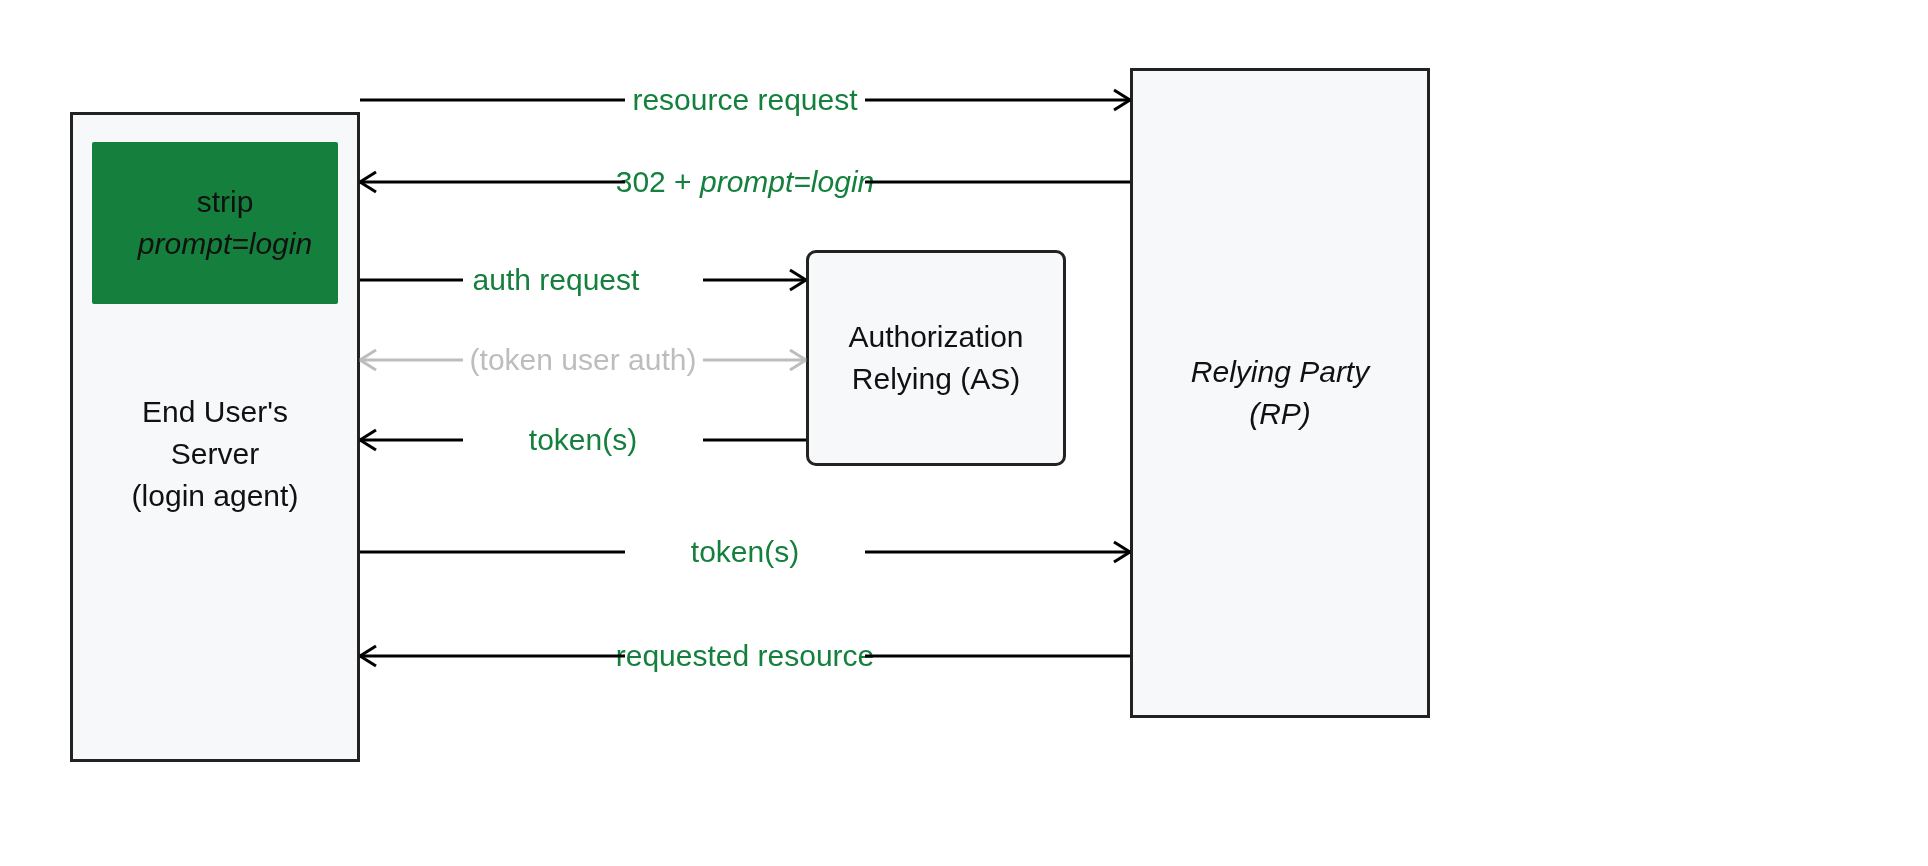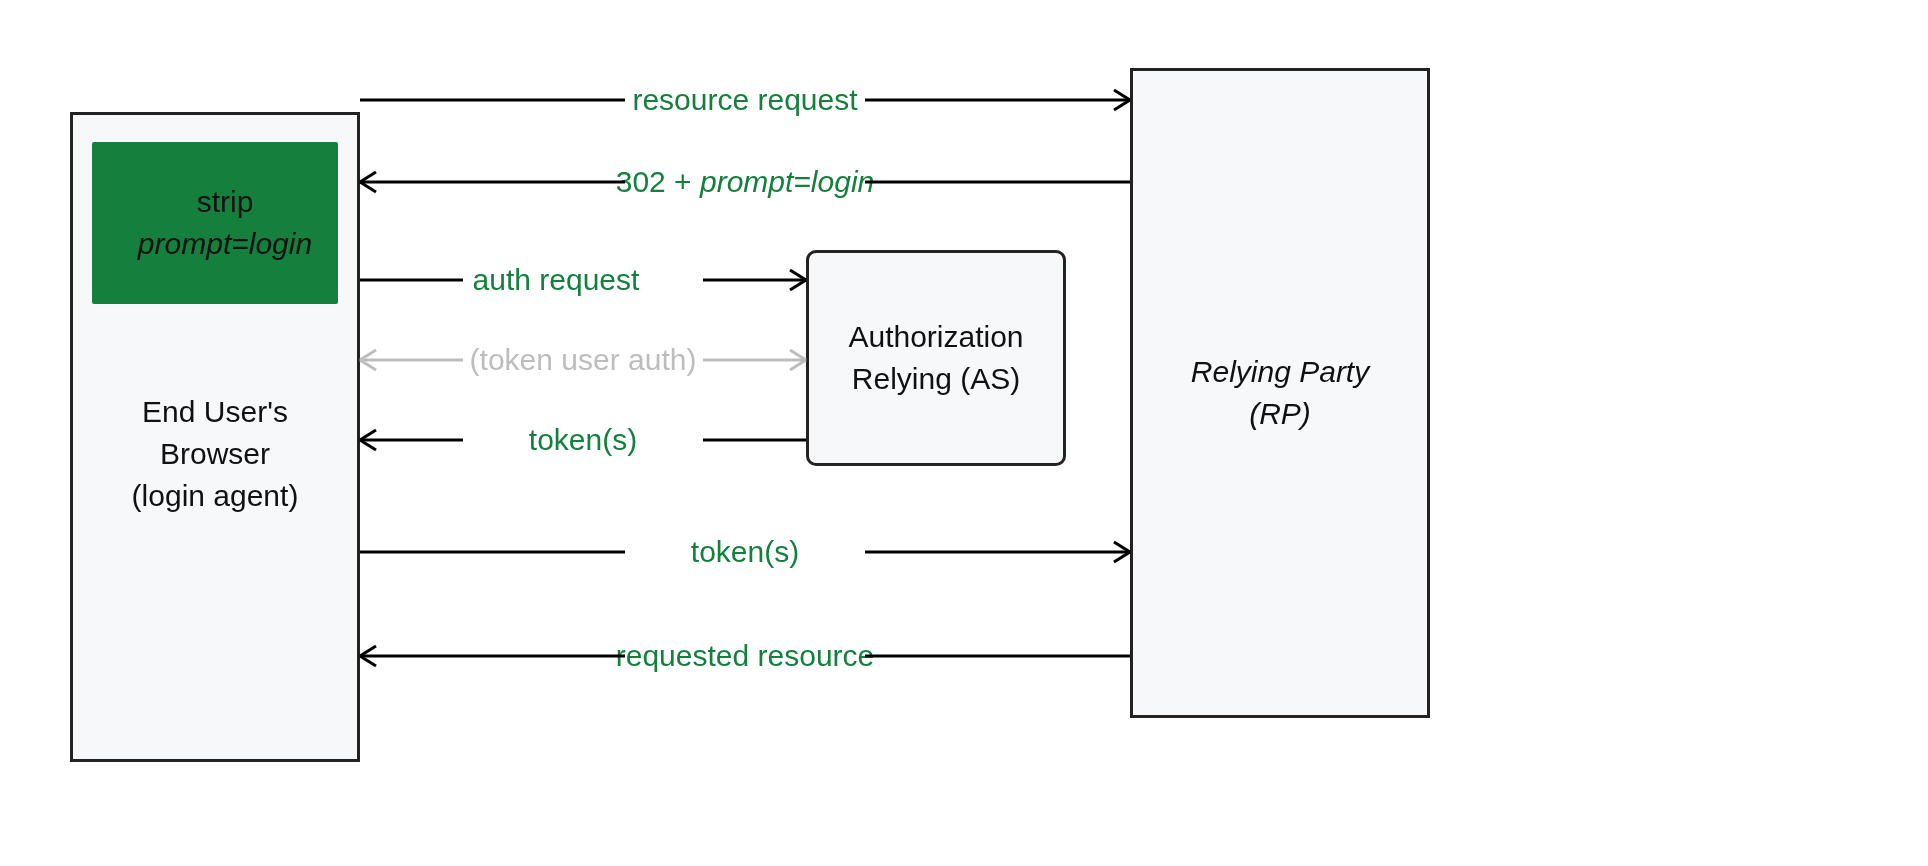--- a/index.html
+++ b/index.html
@@ -61,21 +61,21 @@
   .ital { font-style: italic; }
 </style>
 </head>
 <body>
 
 <div class="canvas">
 
   <div class="box" id="box-browser" style="left: 70px; top: 68px; width: 290px; height: 650px; display: block; margin-top: 44px;">
     <div style="position: absolute; left: 0px; right: 0px; text-align: center; top: 276px;">
       <span>End User's</span><br>
-      <span>Browser</span><br>
+      <span>Server</span><br>
       <span>(login agent)</span>
     </div>
   </div>
 
   <div class="attack-box" id="box-attack" style="left: 92px; top: 142px; width: 246px; height: 162px;">
     <div>
       <span>strip</span><br>
       <span class="ital">prompt=login</span>
     </div>
   </div>

